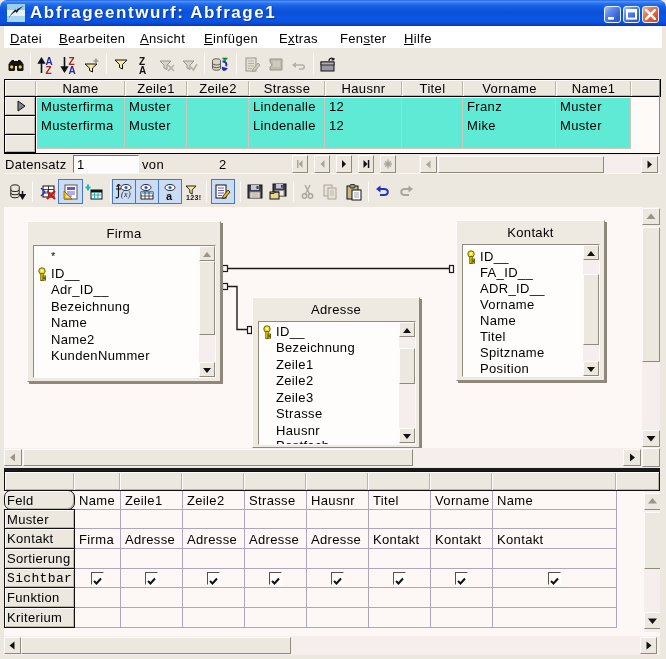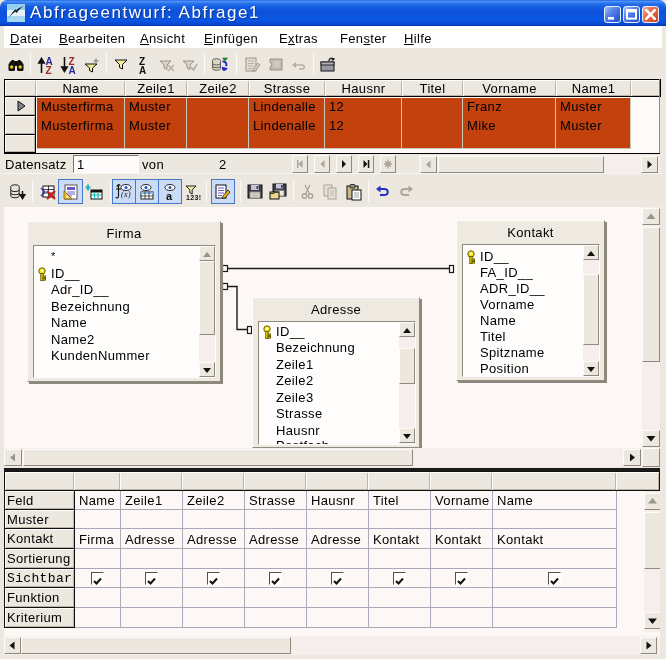--- a/index.html
+++ b/index.html
@@ -5,21 +5,21 @@
 * { margin:0; padding:0; box-sizing:border-box; }
 html,body { width:666px; height:659px; overflow:hidden; }
 body { font-family:"Liberation Sans", sans-serif; position:relative; background:#ece8e0; letter-spacing:0.35px; }
 .abs { position:absolute; }
 
 
 #titlebar { left:0; top:0; width:666px; height:26px;
   background:linear-gradient(180deg,#2166e8 0%,#4f93f7 6%,#2e74ee 12%,#155fe3 25%,#0d50d8 48%,#0b57e4 70%,#0a52e0 85%,#0a46cc 93%,#0634ad 100%);
   border-radius:7px 7px 0 0; }
 #titleicon { left:7px; top:4px; width:18px; height:18px; }
-#titletext { left:30px; top:3px; width:450px; height:36px; color:#fff; font-size:17px; font-weight:normal; letter-spacing:1.55px; text-shadow:1px 1px 1px #0a38a0; }
+#titletext { left:30px; top:3px; width:450px; height:36px; color:#fff; font-size:17px; font-weight:bold; letter-spacing:1.55px; text-shadow:1px 1px 1px #0a38a0; }
 .tbtn { top:6px; width:17px; height:17px; border-radius:3px; border:1px solid #e8f0fc; color:#fff; }
 #btnmin  { left:604px; background:linear-gradient(135deg,#a8c2f8 0%,#5c86e8 35%,#3161d8 75%,#2d55c4 100%); }
 #btnmax  { left:623px; background:linear-gradient(135deg,#a8c2f8 0%,#5c86e8 35%,#3161d8 75%,#2d55c4 100%); }
 #btnclose{ left:642px; background:linear-gradient(135deg,#f4b49e 0%,#e87454 35%,#da5530 75%,#c24420 100%); }
 
 
 #menubar { left:4px; top:26px; width:658px; height:22px; background:#ffffff; font-size:13px; color:#000; }
 #menubar span.mi { position:absolute; top:5px; }
 #menubar u { text-decoration:underline; }
 
@@ -33,21 +33,21 @@
 #toolbar2 .tsep { top:7px; height:21px; }
 .pressed { position:absolute; background:#cbdcf6; border:1px solid #4a76c8; }
 
 
 #dtable { left:4px; top:79px; width:656px; height:74px; background:#fdfaf7; }
 .hcell { position:absolute; top:0; height:18px; background:#ece8e0; border:1px solid #000; border-left:none;
   box-shadow:inset 1px 1px 0 #fdfcfa, inset -1px -1px 0 #b9b5a9; font-size:13px; text-align:center; line-height:17px; }
 .rsel { position:absolute; left:0; width:32px; height:19px; background:#ece8e0; border:1px solid #000; border-top:none;
   box-shadow:inset 1px 1px 0 #fdfcfa, inset -1px -1px 0 #b9b5a9; }
 .dcell { position:absolute; height:32px; border-right:1px solid #ccc8bd; border-bottom:1px solid #ccc8bd;
-  font-size:13px; line-height:17px; padding-left:4px; background:#c2410c; white-space:nowrap; overflow:hidden; }
+  font-size:13px; line-height:17px; padding-left:4px; background:#5eead4; white-space:nowrap; overflow:hidden; }
 
 
 #recbar { left:4px; top:153px; width:656px; height:20px; background:#ece8e0; border-top:1px solid #000; font-size:13px; }
 #recbar .lbl { position:absolute; top:3px; }
 #recfield { position:absolute; left:69px; top:1px; width:66px; height:18px; background:#fdfcfa;
   border-top:1px solid #7a766c; border-left:1px solid #7a766c; border-bottom:1px solid #fff; border-right:1px solid #fff; padding:1px 0 0 3px; }
 .navbtn { position:absolute; top:1px; width:16px; height:18px; background:#ece8e0;
   border-top:1px solid #fdfcfa; border-left:1px solid #fdfcfa; border-right:1px solid #8e8a7e; border-bottom:1px solid #8e8a7e; }
 
 
@@ -529,21 +529,21 @@
   <div class="ghead" style="left:70px; top:2px; width:47px; height:20px;"></div>
   <div class="ghead" style="left:116px; top:2px; width:63px; height:20px;"></div>
   <div class="ghead" style="left:178px; top:2px; width:63px; height:20px;"></div>
   <div class="ghead" style="left:240px; top:2px; width:63px; height:20px;"></div>
   <div class="ghead" style="left:302px; top:2px; width:63px; height:20px;"></div>
   <div class="ghead" style="left:364px; top:2px; width:63px; height:20px;"></div>
   <div class="ghead" style="left:426px; top:2px; width:63px; height:20px;"></div>
   <div class="ghead" style="left:488px; top:2px; width:125px; height:20px;"></div>
   <div class="ghead" style="left:612px; top:2px; width:44px; height:20px;"></div>
 
-  <div class="ghead" style="left:0; top:21px; width:71px; height:20px; border-left:1px solid #111;">Feld</div>
+  <div class="ghead" style="left:0; top:21px; width:71px; height:20px; border-left:1px solid #111;border-radius:7px;">Feld</div>
   <div class="ghead" style="left:0; top:40px; width:71px; height:20px; border-left:1px solid #111;">Muster</div>
   <div class="ghead" style="left:0; top:59px; width:71px; height:21px; border-left:1px solid #111;">Kontakt</div>
   <div class="ghead" style="left:0; top:79px; width:71px; height:21px; border-left:1px solid #111;">Sortierung</div>
   <div class="ghead" style="left:0; top:99px; width:71px; height:20px; border-left:1px solid #111;font-family:Liberation Mono, monospace;">Sichtbar</div>
   <div class="ghead" style="left:0; top:118px; width:71px; height:21px; border-left:1px solid #111;">Funktion</div>
   <div class="ghead" style="left:0; top:138px; width:71px; height:21px; border-left:1px solid #111;">Kriterium</div>
 
   <svg class="abs" style="left:0; top:0;" width="656" height="167">
     <g stroke="#aca8ba" stroke-width="1">
       <line x1="116.5" y1="22" x2="116.5" y2="159"></line>

